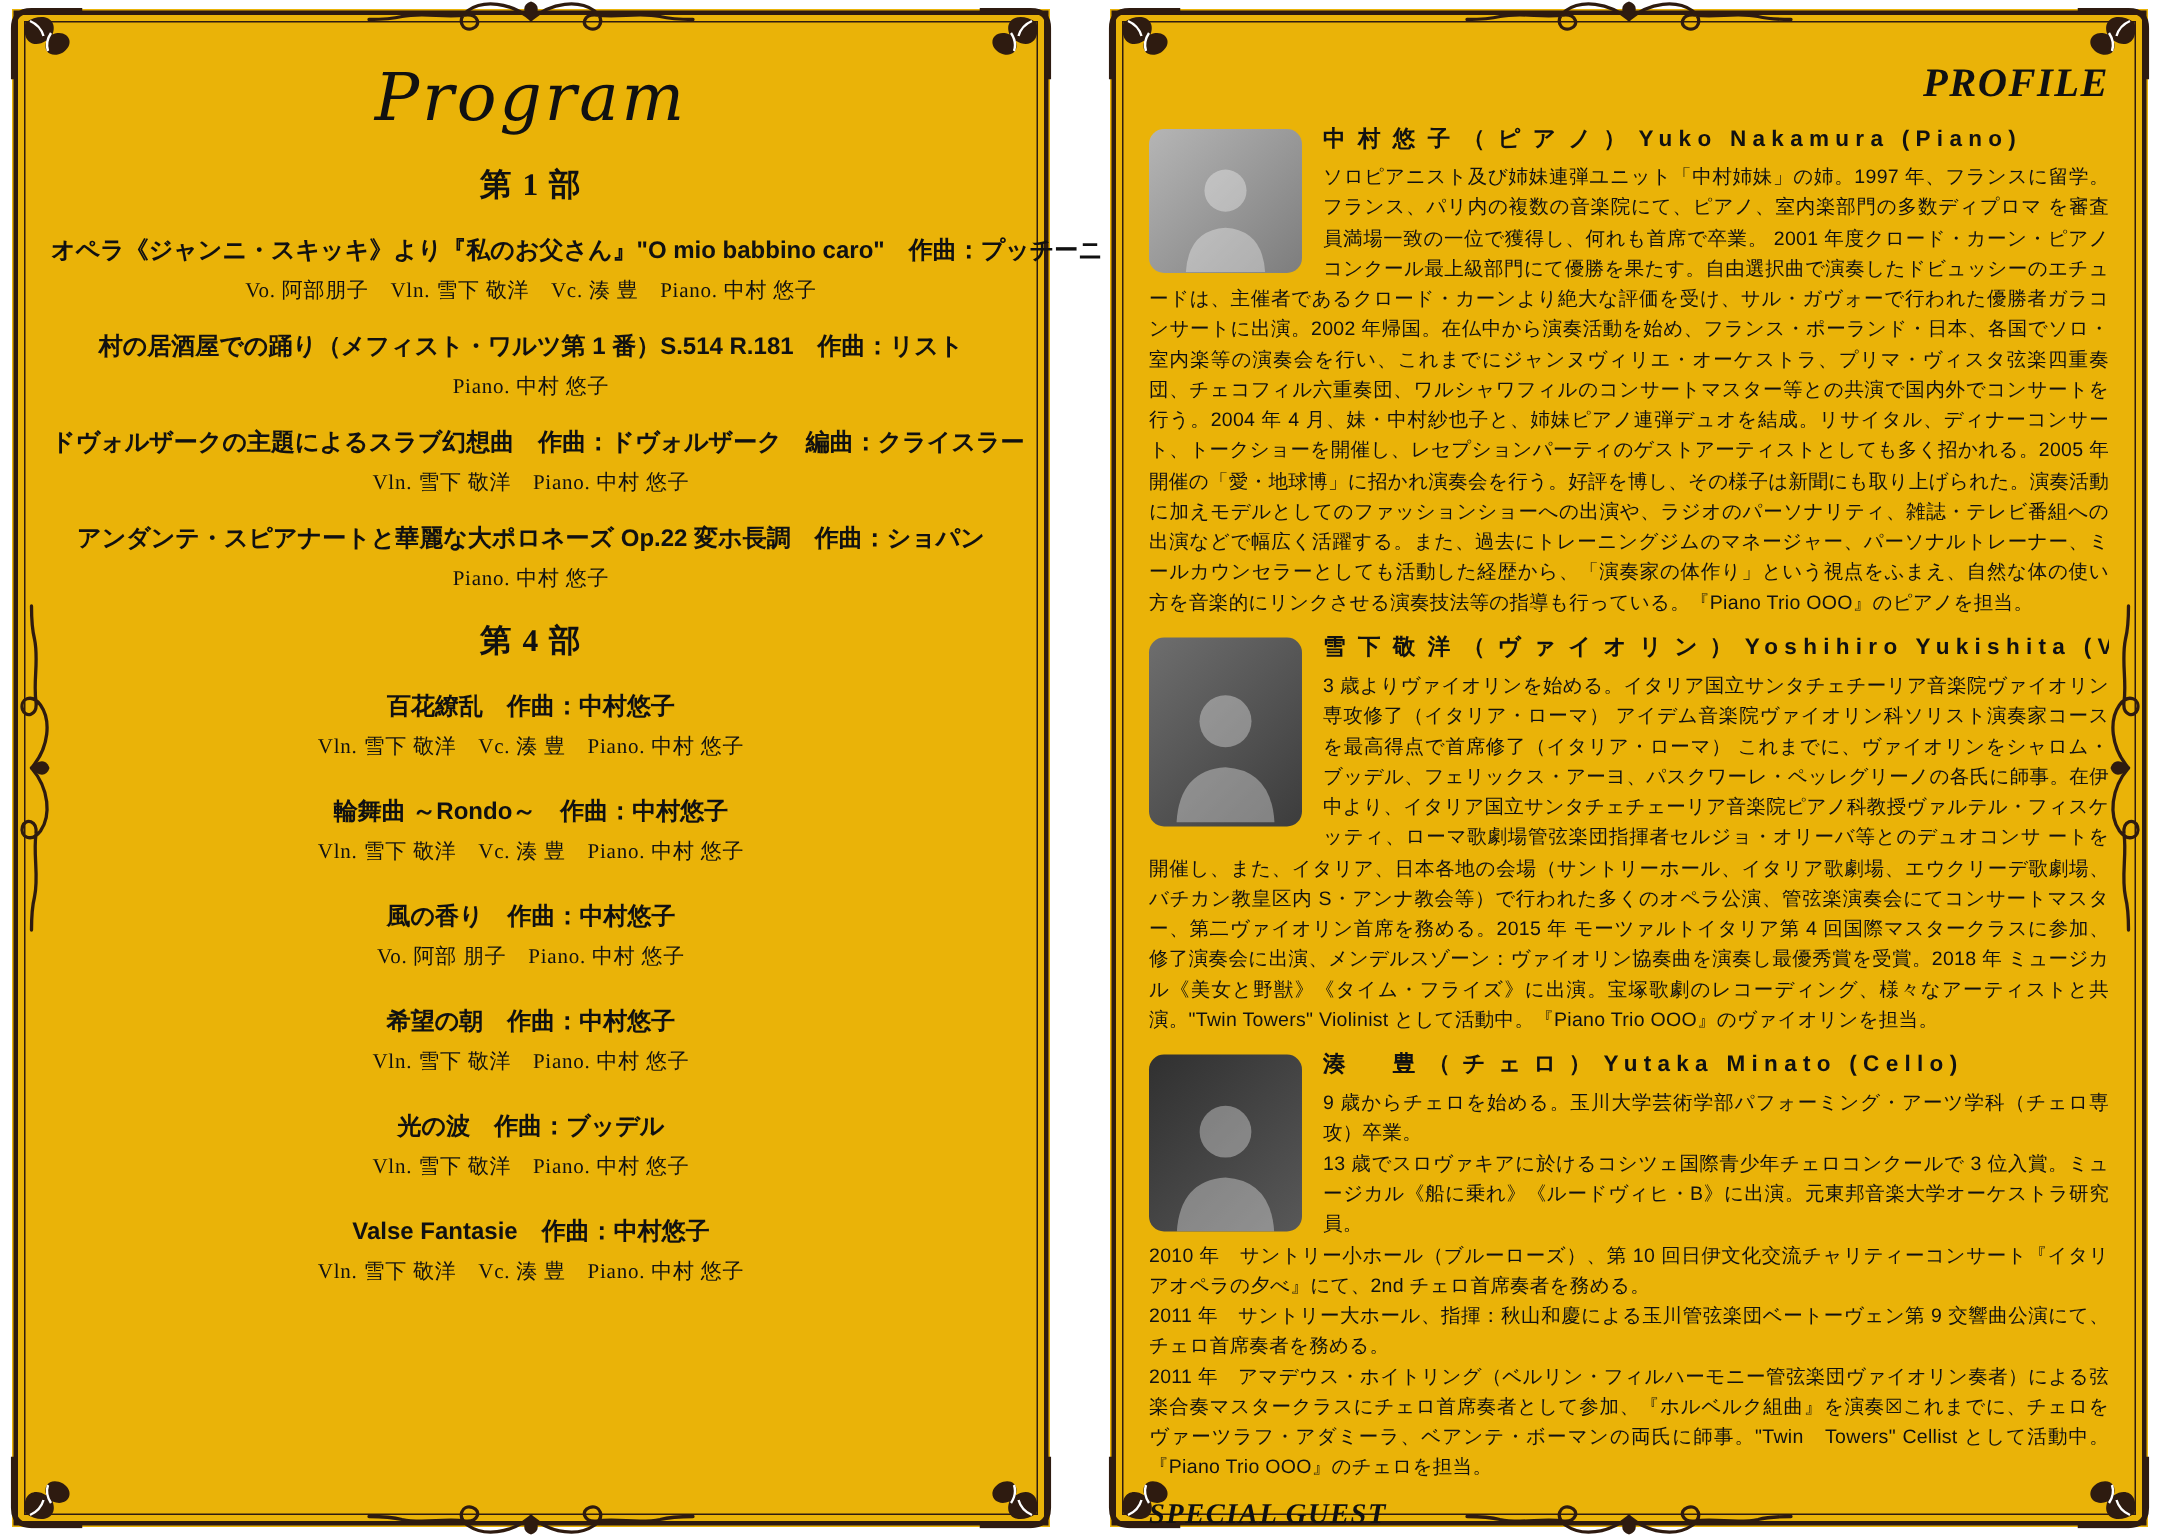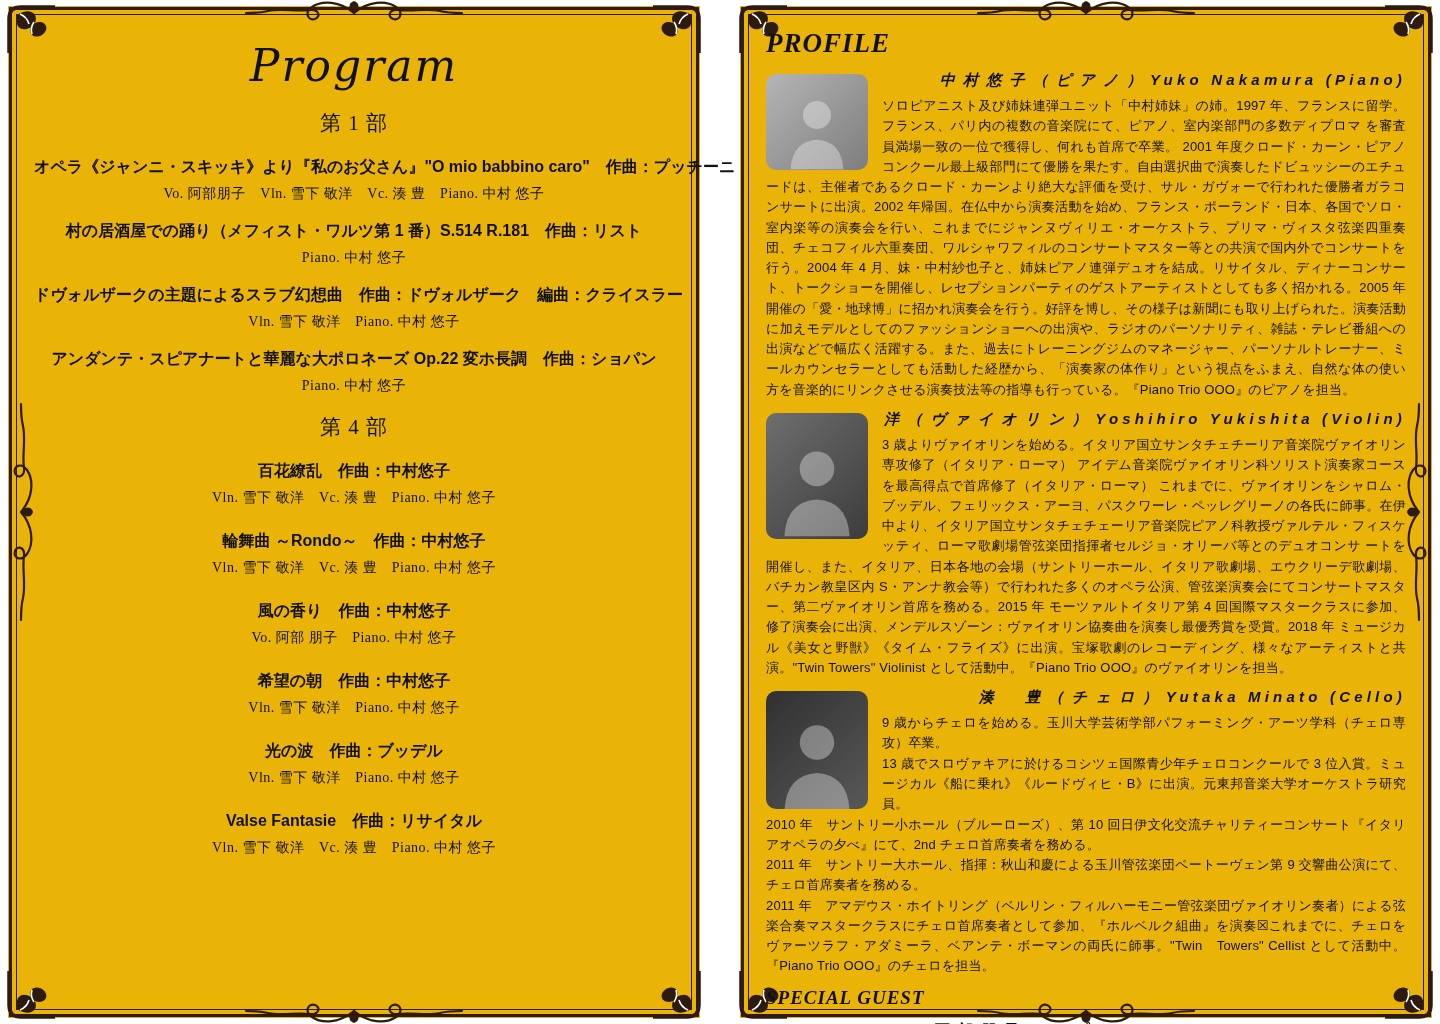--- a/index.html
+++ b/index.html
@@ -30,55 +30,55 @@
   .e-left  { left:-97px;  transform:translateY(-50%) rotate(90deg); }
   .e-right { right:-97px; transform:translateY(-50%) rotate(-90deg); }
 
   
   .program-content { position:absolute; inset:22px 26px; text-align:center; }
   .program-title {
     font-family:"DejaVu Serif","Liberation Serif",serif; font-style:italic;
     font-size:44px; font-weight:500; letter-spacing:2px; margin:12px 0 4px;
   }
   .part-heading {
-    font-family:"Liberation Serif","DejaVu Serif",serif; font-weight:400;
+    font-family:"Liberation Serif","DejaVu Serif",serif; font-weight:700;
     font-size:21px; margin:18px 0 20px; letter-spacing:1px;
   }
   .prog-item { margin-bottom:18px; }
   .part2 .prog-item { margin-bottom:24px; }
   .prog-item-title { font-size:16px; font-weight:bold; white-space:nowrap; letter-spacing:0; }
   .prog-item-perf {
     font-family:"Liberation Serif","DejaVu Serif",serif;
     font-size:14px; margin-top:7px; letter-spacing:0.5px;
   }
 
   
   .profile-content { position:absolute; inset:16px 26px; text-align:left; }
   .profile-title {
     font-family:"Liberation Serif","DejaVu Serif",serif; font-style:italic; font-weight:bold;
-    font-size:27px; text-align:left; margin:6px 0 12px; letter-spacing:1px;
+    font-size:27px; text-align:right; margin:18px 0 12px; letter-spacing:1px;
   }
   .sg-heading {
     font-family:"Liberation Serif","DejaVu Serif",serif; font-style:italic; font-weight:bold;
     font-size:19px; margin:10px 0 12px; letter-spacing:1px;
   }
   .profile { margin-bottom:10px; }
   .profile::after { content:""; display:block; clear:both; }
   .p-photo {
     float:left; width:102px; margin:3px 14px 4px 0; border-radius:10px;
     position:relative; overflow:hidden;
   }
   .p-photo svg { position:absolute; bottom:0; left:0; width:100%; height:86%; }
   .ph1 { height:96px;  background:linear-gradient(135deg,#b5b5b5,#7d7d7d); }
   .ph2 { height:126px; background:linear-gradient(135deg,#6e6e6e,#3c3c3c); }
   .ph3 { height:118px; background:linear-gradient(135deg,#303030,#585858); }
   .ph4 { height:138px; background:linear-gradient(135deg,#e3e3e3,#b9b9b9); }
   .p-name {
-    display:flex; justify-content:flex-end; align-items:baseline;
-    font-weight:bold; font-size:15px; margin:2px 0 6px; overflow:hidden; white-space:nowrap;font-style:italic;
+    display:flex; justify-content:flex-start; align-items:baseline;
+    font-weight:bold; font-size:15px; margin:2px 0 6px; overflow:hidden; white-space:nowrap;
   }
   .p-name .jp { letter-spacing:0.55em; }
   .p-name .en { letter-spacing:0.28em; }
   .p-bio {
     font-size:13px; line-height:1.56; text-align:justify; white-space:pre-line;
     letter-spacing:0.2px;
   }
 </style>
 </head>
 <body>
@@ -183,21 +183,21 @@
       </div>
       <div class="prog-item">
         <div class="prog-item-title">希望の朝　作曲：中村悠子</div>
         <div class="prog-item-perf">Vln. 雪下 敬洋　Piano. 中村 悠子</div>
       </div>
       <div class="prog-item">
         <div class="prog-item-title">光の波　作曲：ブッデル</div>
         <div class="prog-item-perf">Vln. 雪下 敬洋　Piano. 中村 悠子</div>
       </div>
       <div class="prog-item">
-        <div class="prog-item-title">Valse Fantasie　作曲：リサイタル</div>
+        <div class="prog-item-title">Valse Fantasie　作曲：中村悠子</div>
         <div class="prog-item-perf">Vln. 雪下 敬洋　Vc. 湊 豊　Piano. 中村 悠子</div>
       </div>
     </div>
   </div>
 </div>
 
 <div class="page page-right">
   <div class="b-outer"></div>
   <div class="b-inner"></div>
   <span class="corner c-tl">

